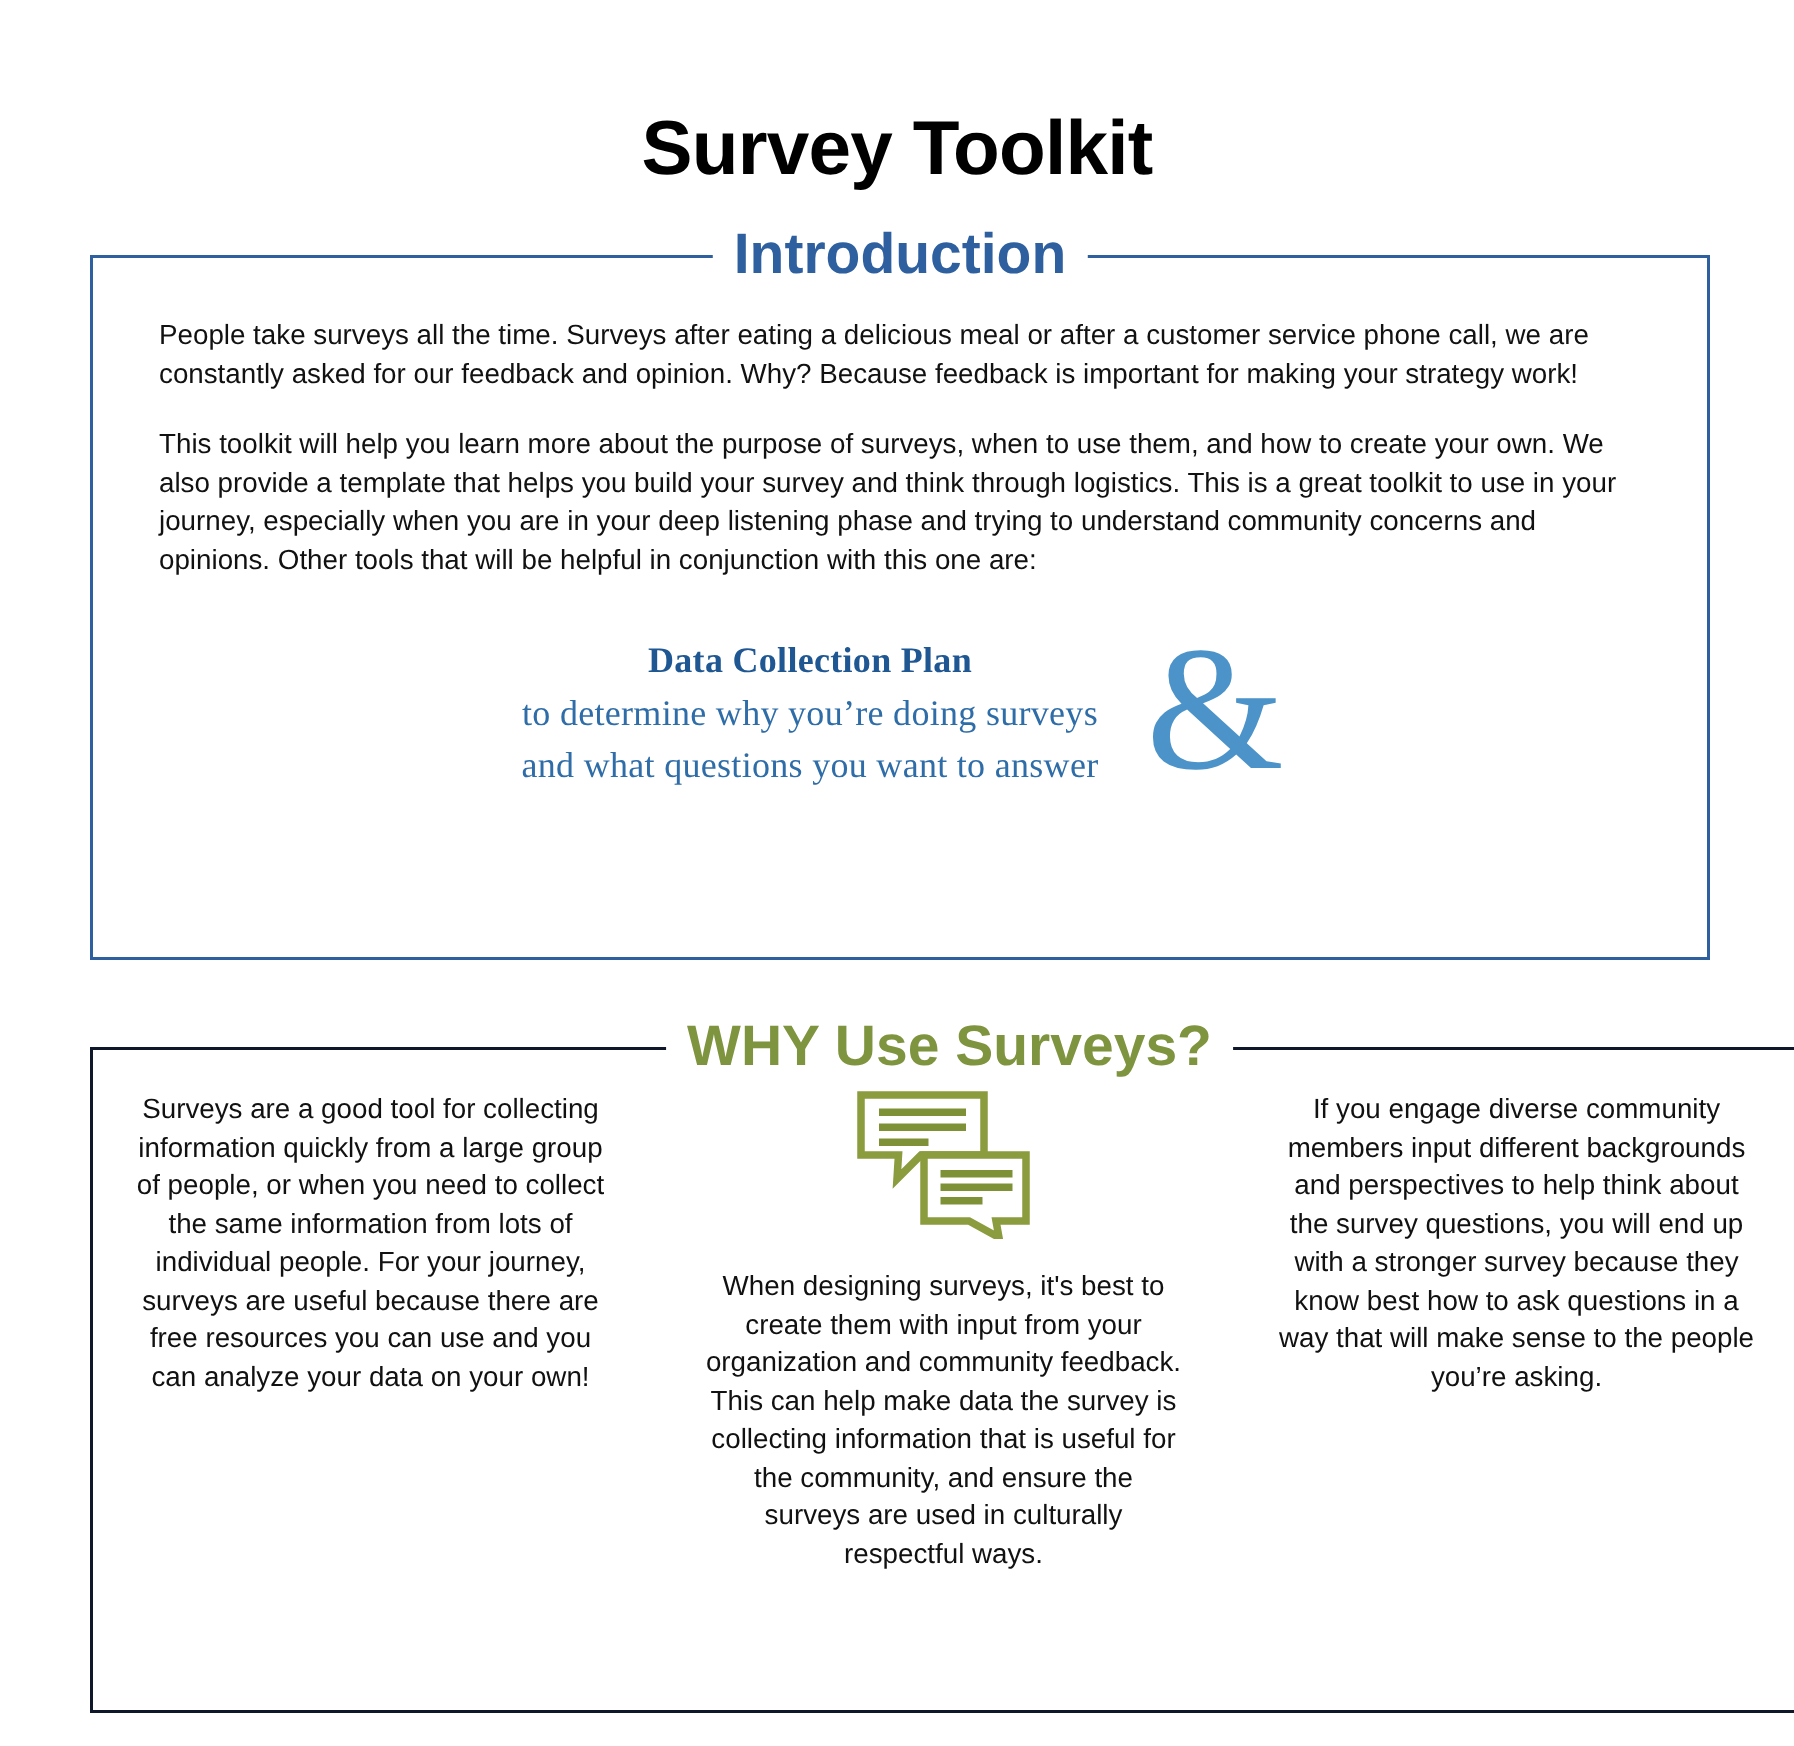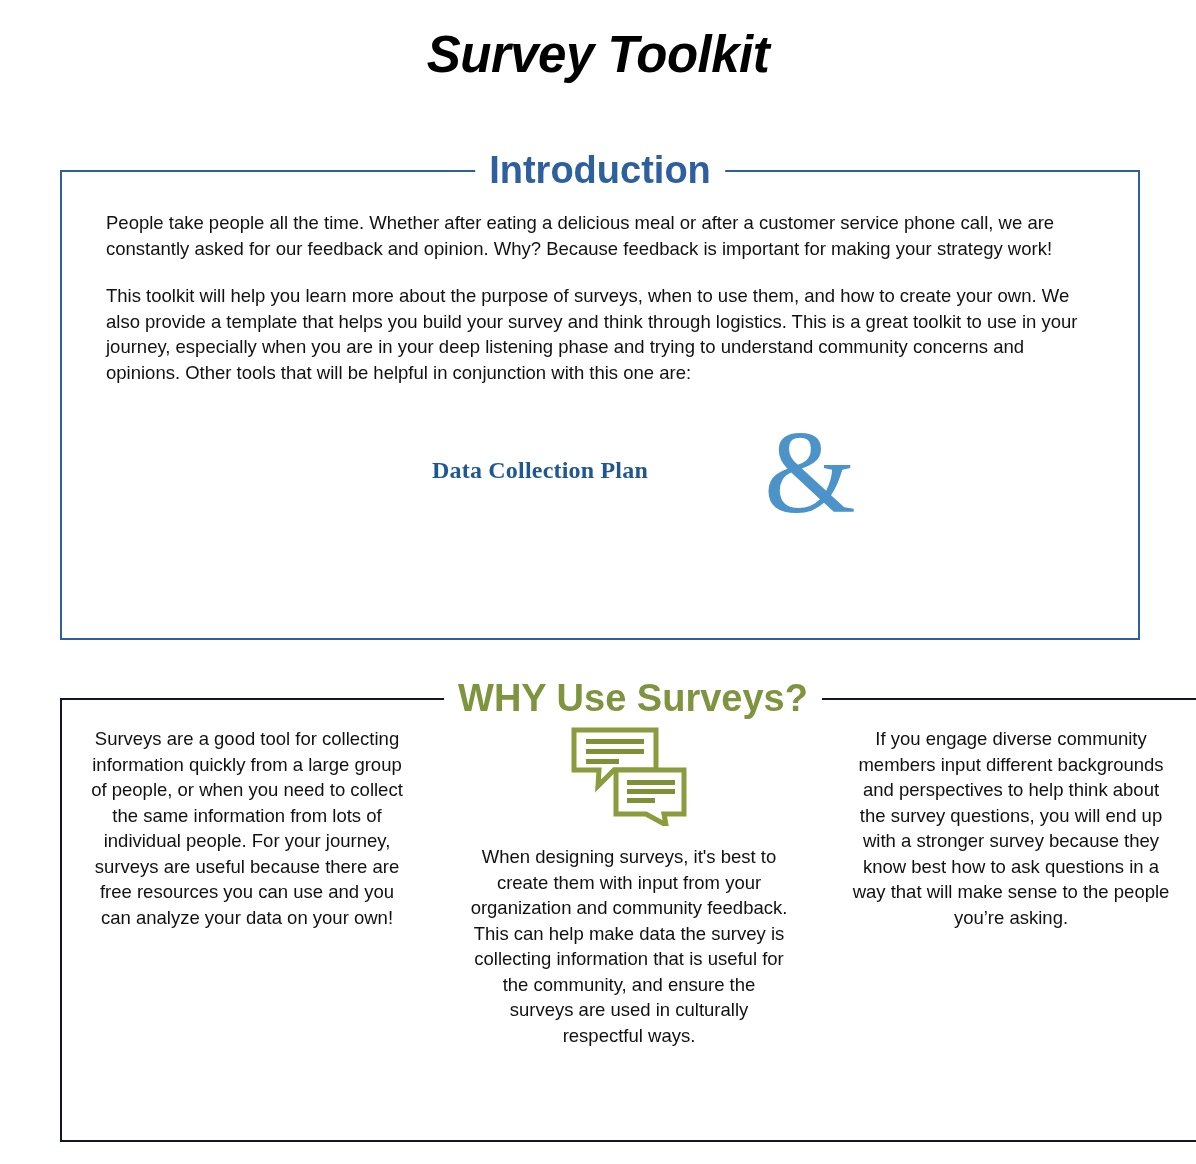--- a/index.html
+++ b/index.html
@@ -18,23 +18,22 @@
 
   
   .page-title {
     text-align: center;
     font-family: "Liberation Sans", sans-serif;
     font-weight: bold;
     font-size: 51px;
     letter-spacing: -0.5px;
     color: #000000;
     margin: 0;
-    padding-top: 28px;
+    padding-top: 72px;
     line-height: 1.05;
-    font-style: italic;
   }
 
   
   .panel {
     position: absolute;
     box-sizing: border-box;
     background: #ffffff;
   }
   .panel-intro {
     left: 60px;
@@ -82,21 +81,21 @@
     margin: 0 0 22px 0;
     font-size: 18.5px;
     line-height: 25.5px;
     color: #111111;
   }
   .intro-body p:last-child { margin-bottom: 4px; }
 
   
   .tools-row {
     display: flex;
-    align-items: center;
+    align-items: flex-end;
     justify-content: center;
     padding: 22px 30px 0 30px;
   }
   .tool-col {
     width: 420px;
     text-align: center;
     font-family: "Liberation Serif", "DejaVu Serif", serif;
     color: #2F6DA8;
     font-size: 24px;
     line-height: 35px;
@@ -159,28 +158,29 @@
 </head>
 <body>
 
 <h1 class="page-title">Survey Toolkit</h1>
 
 <section class="panel panel-intro">
 
   <div class="legend legend-intro">Introduction</div>
 
   <div class="intro-body">
-    <p>People take people all the time. Whether after eating a delicious meal or after a customer service phone call, we are constantly asked for our feedback and opinion. Why? Because feedback is important for making your strategy work!</p>
+    <p>People take surveys all the time. Surveys after eating a delicious meal or after a customer service phone call, we are constantly asked for our feedback and opinion. Why? Because feedback is important for making your strategy work!</p>
     <p>This toolkit will help you learn more about the purpose of surveys, when to use them, and how to create your own. We also provide a template that helps you build your survey and think through logistics. This is a great toolkit to use in your journey, especially when you are in your deep listening phase and trying to understand community concerns and opinions. Other tools that will be helpful in conjunction with this one are:</p>
   </div>
 
   <div class="tools-row">
 
     <div class="tool-col">
       <span class="tool-title">Data Collection Plan</span>
+      <span class="tool-desc">to determine why you’re doing surveys and what questions you want to answer</span>
     </div>
 
     <div class="amp">&amp;</div>
 
 
   </div>
 </section>
 
 <section class="panel panel-why">
 

